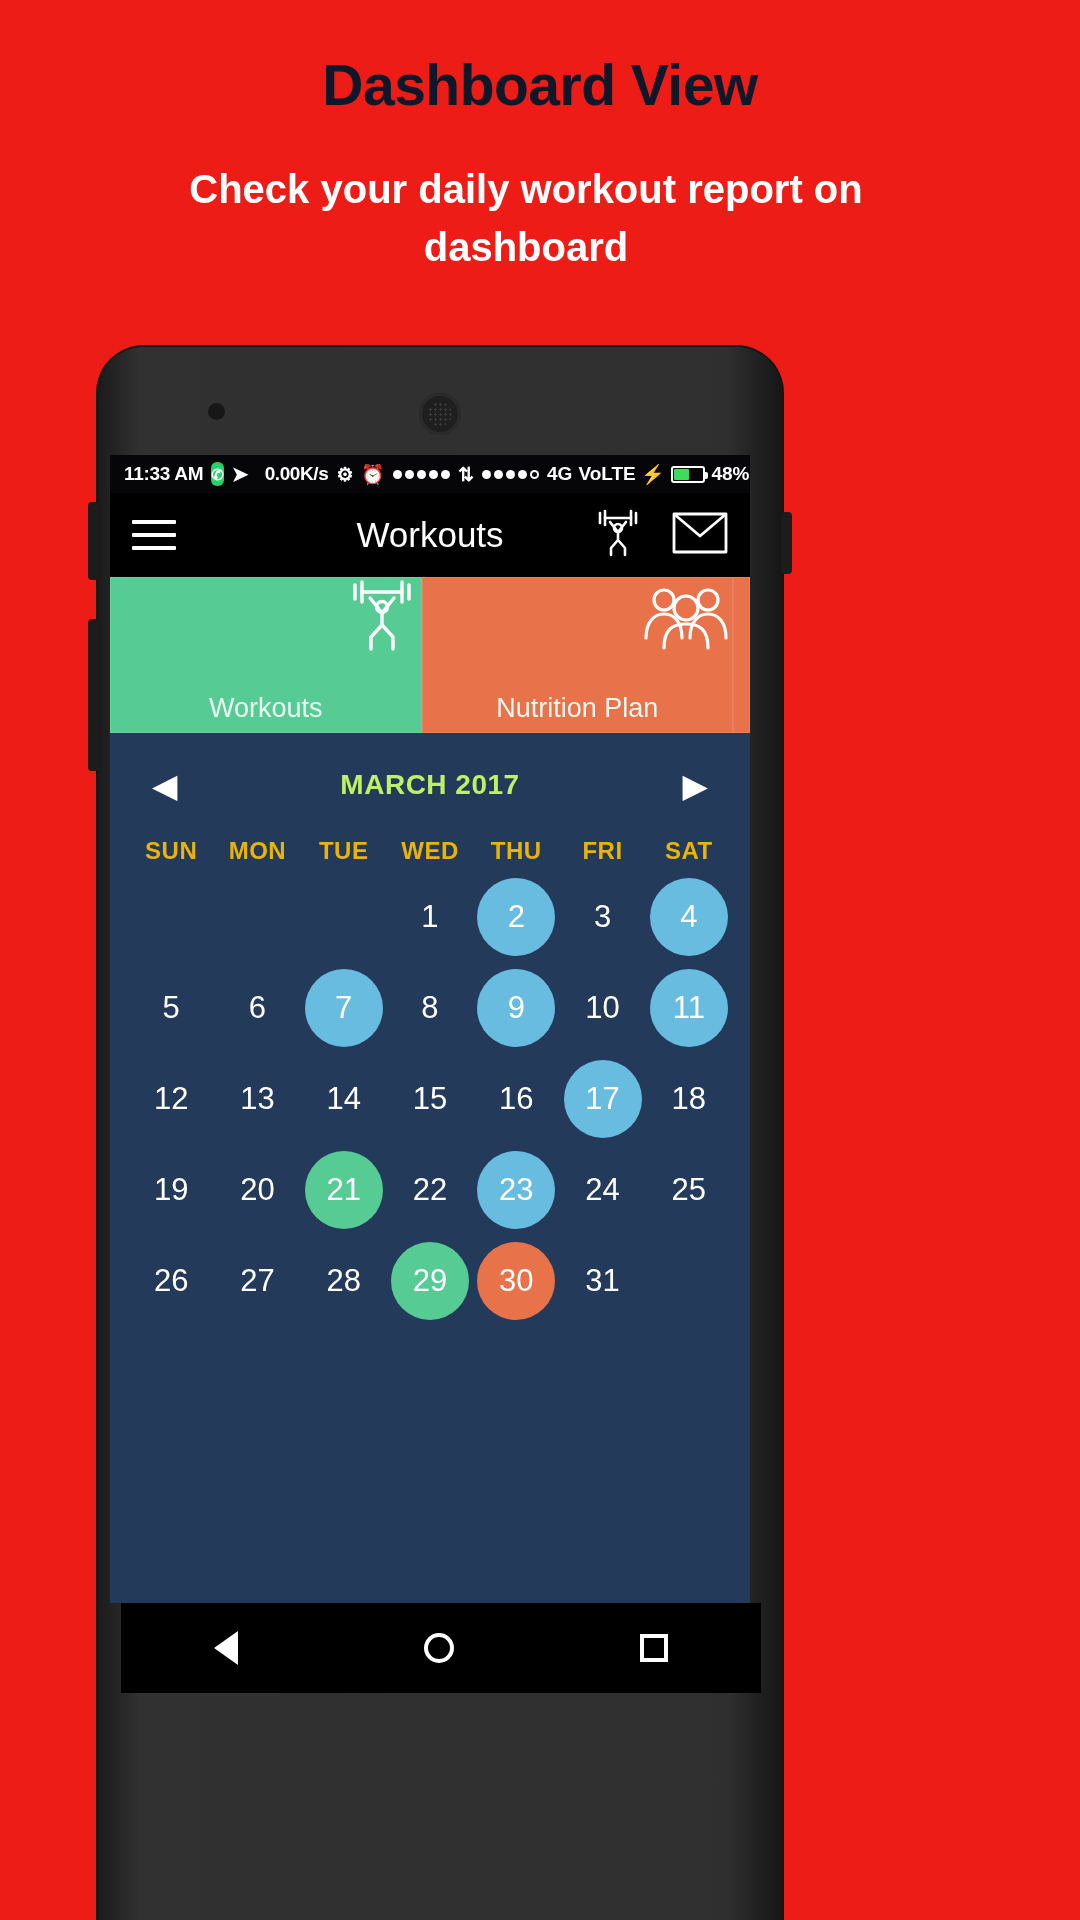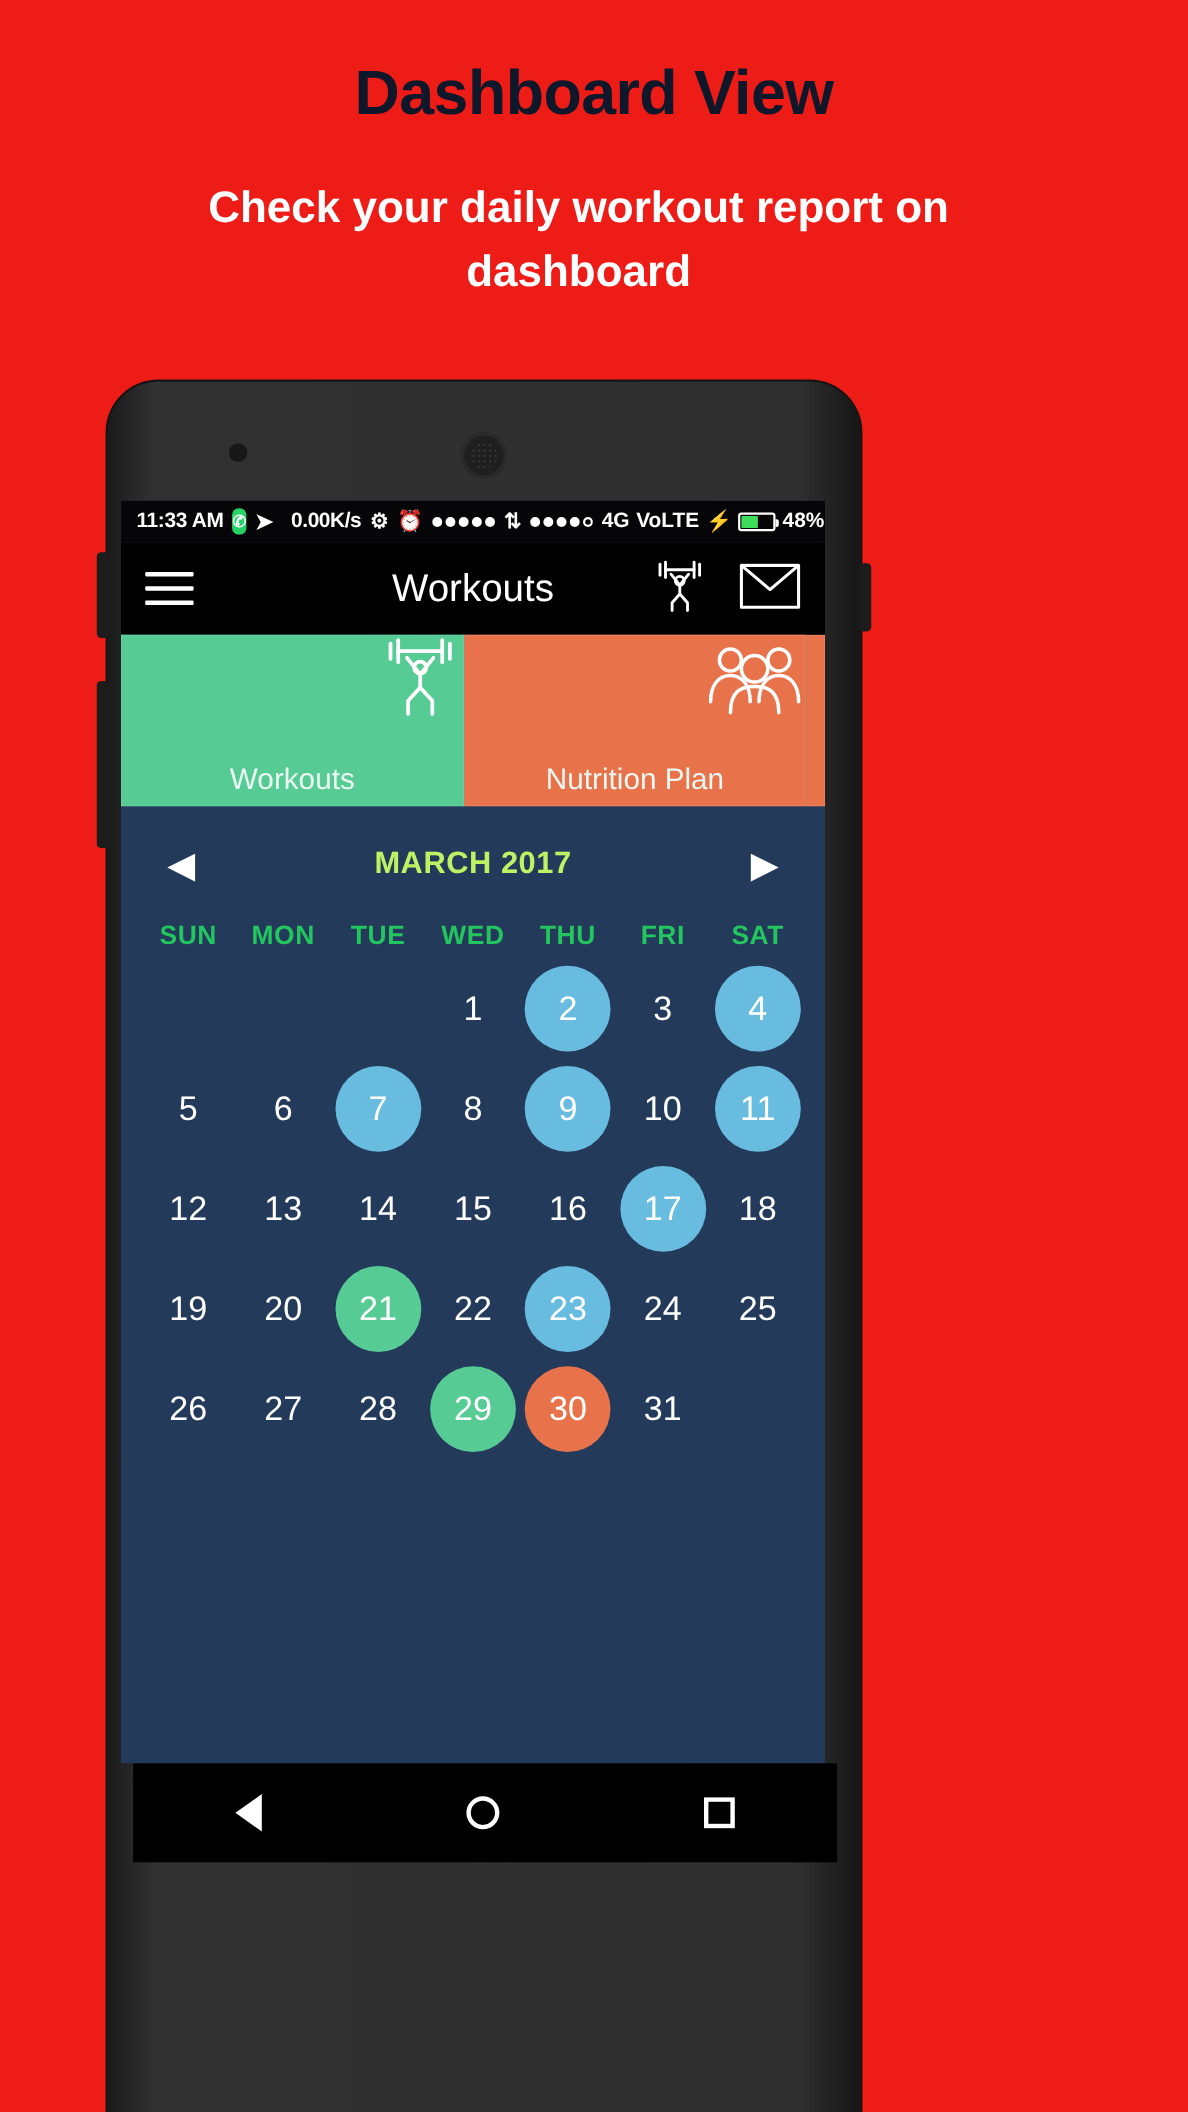--- a/index.html
+++ b/index.html
@@ -197,21 +197,21 @@
   .cal-head {
     height: 104px; display: flex; align-items: center; justify-content: space-between;
     padding: 0 24px;
   }
   .cal-month { color: #bef264; font-size: 28px; font-weight: bold; letter-spacing: .5px; }
   .cal-arrow { color: #fff; font-size: 33px; line-height: 1; cursor: pointer; }
 
   .cal-dow, .cal-row { display: flex; }
   .cal-dow { padding-bottom: 6px; }
   .cal-dow div {
-    flex: 1 1 0; text-align: center; color: #22c55e;
+    flex: 1 1 0; text-align: center; color: #eab308;
     font-size: 24px; font-weight: bold; letter-spacing: .5px;
   }
   .cal-row { height: 91px; align-items: center; }
   .cal-cell {
     flex: 1 1 0; display: flex; align-items: center; justify-content: center;
   }
   .day {
     width: 78px; height: 78px; border-radius: 50%;
     display: flex; align-items: center; justify-content: center;
     color: #fff; font-size: 31px; font-weight: normal;

